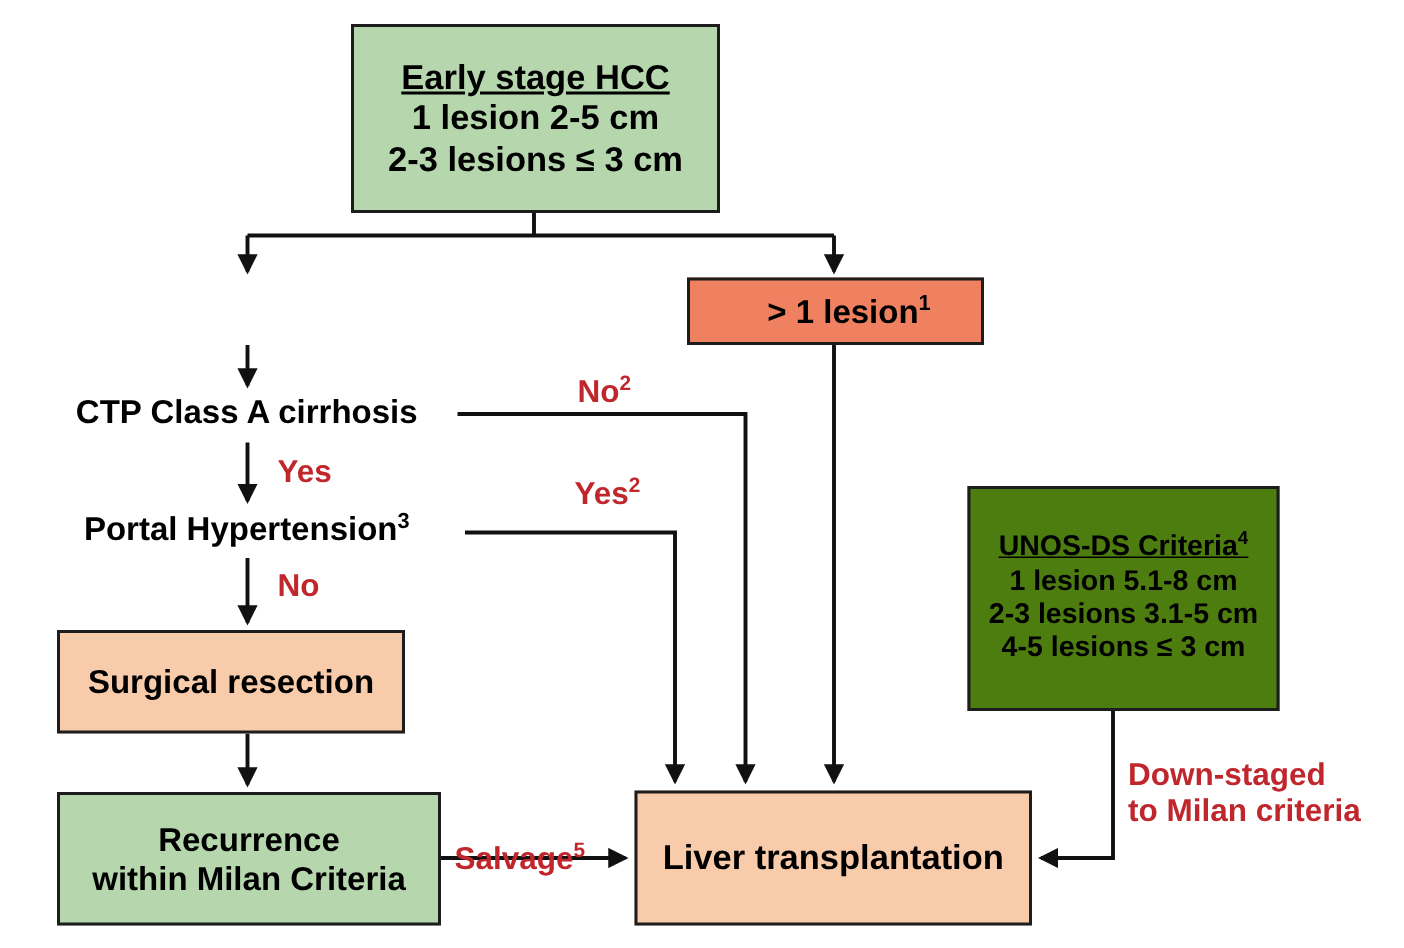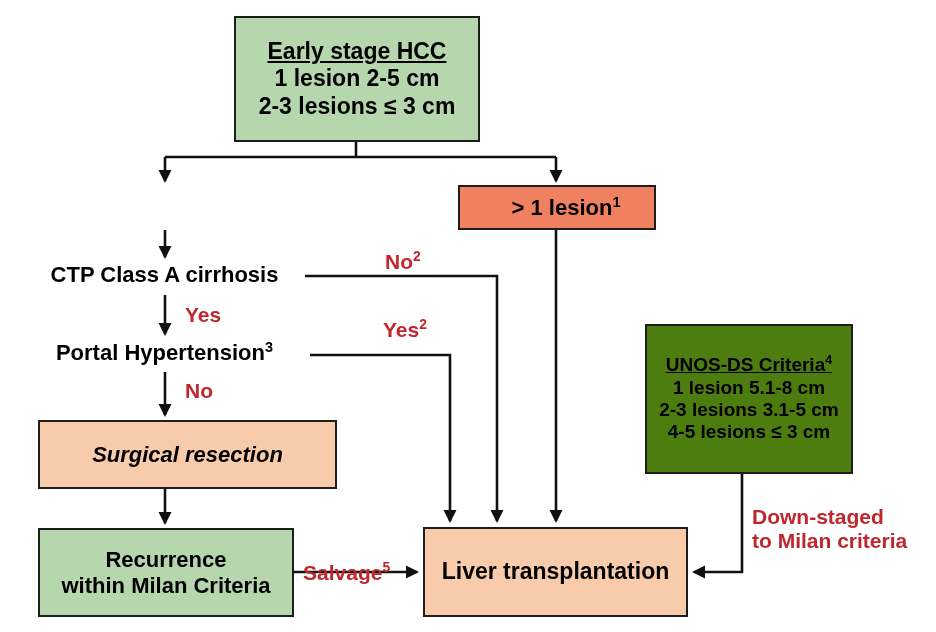--- a/index.html
+++ b/index.html
@@ -51,21 +51,21 @@
     white-space:nowrap;
     line-height:1.15;
   }
   sup{font-size:0.66em; vertical-align:super; line-height:0;}
 
   
   #node-early-stage   { left:234px; top:16px;  width:246px; height:126px; background:#b6d7ae; font-size:23px; }
   #node-single-lesion { left:65px;  top:185px; width:198px; height:45px;  background:#ef8060; font-size:22px; }
   #node-multi-lesion  { left:458px; top:185px; width:198px; height:45px;  background:#ef8060; font-size:22px;padding-left:18px; }
   #node-unos          { left:645px; top:324px; width:208px; height:150px; background:#4d7c0f; font-size:19px; }
-  #node-surgical      { left:38px;  top:420px; width:299px; height:69px;  background:#f8cbab; font-size:22px;font-style:italic; }
+  #node-surgical      { left:38px;  top:420px; width:232px; height:69px;  background:#f8cbab; font-size:22px; }
   #node-recurrence    { left:38px;  top:528px; width:256px; height:89px;  background:#b6d7ae; font-size:22px; }
   #node-transplant    { left:423px; top:527px; width:265px; height:90px;  background:#f8cbab; font-size:23px; }
 
   #text-ctp           { left:32px;  top:262px; width:265px; font-size:22px; }
   #text-portal        { left:32px;  top:340px; width:265px; font-size:22px; }
 
   #label-no2          { left:385px; top:250px; font-size:21px; }
   #label-yes-arrow    { left:185px; top:303px; font-size:21px; }
   #label-yes2         { left:383px; top:318px; font-size:21px; }
   #label-no-arrow     { left:185px; top:379px; font-size:21px; }

